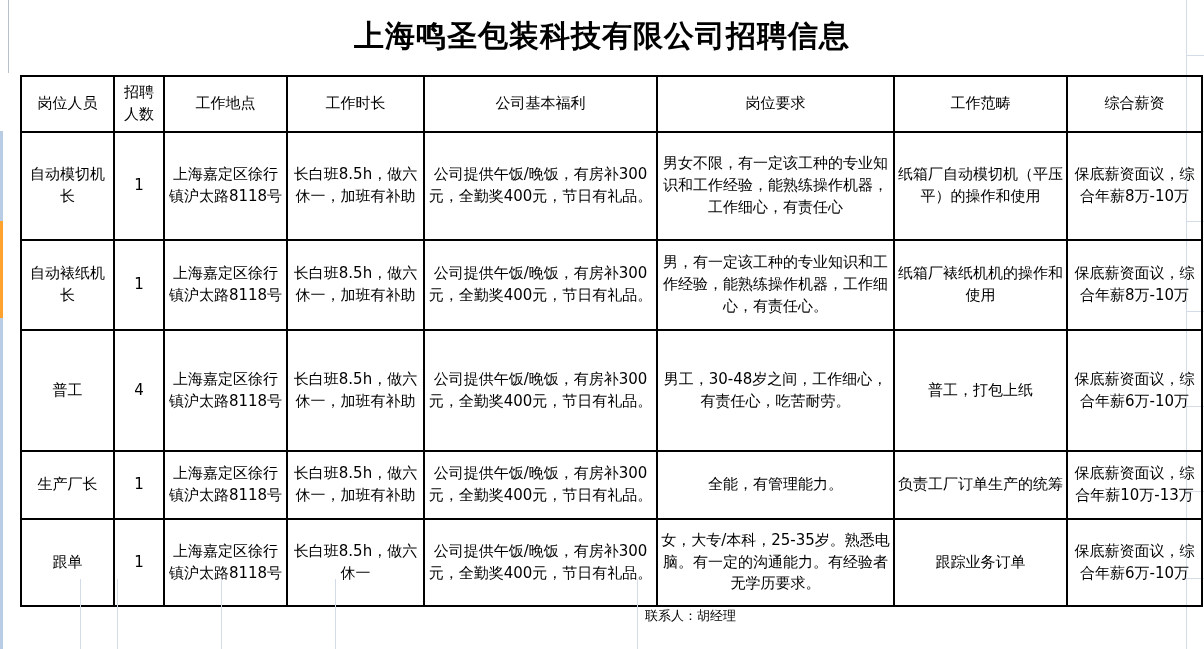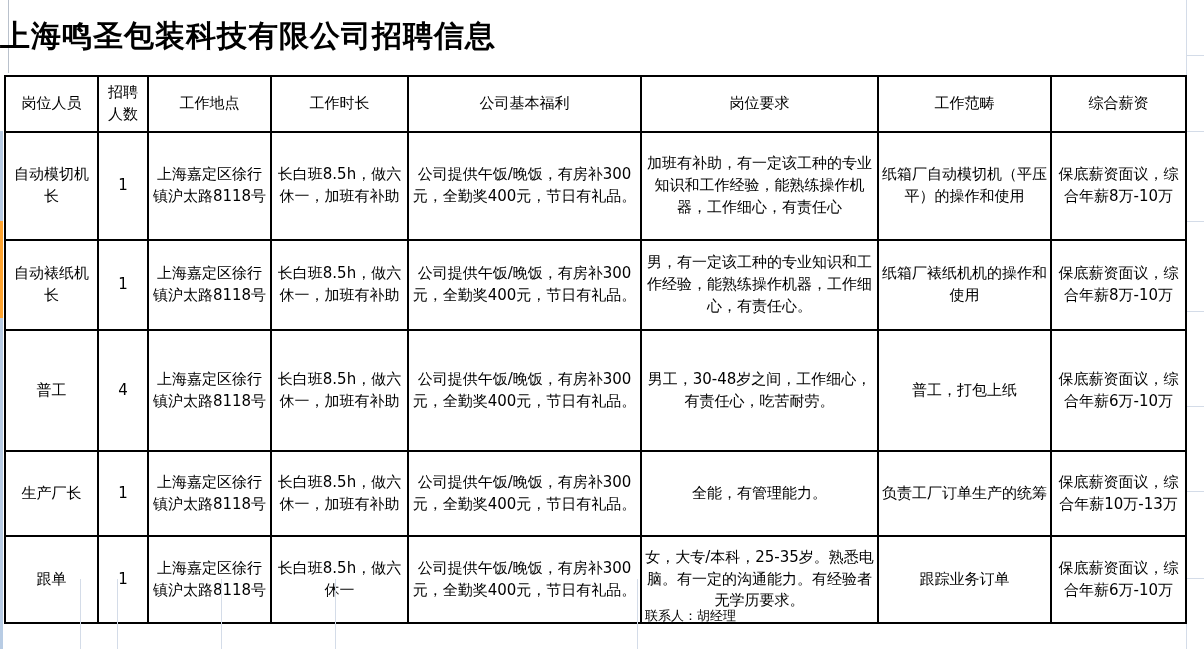--- a/index.html
+++ b/index.html
@@ -2,38 +2,38 @@
 <html><head>
 <meta charset="utf-8">
 <style>
   html,body { margin:0; padding:0; background:#ffffff; }
   .canvas {
     position:relative; width:1204px; height:649px; background:#ffffff;
     font-family:"DejaVu Sans", sans-serif; color:#000; overflow:hidden;
     --grid:#D4DCE8; --blue:#B8CCE4; --orange:#FFA32E; --border:#000000;
   }
   .page-title {
-    position:absolute; left:0; top:16px; width:1204px; 
+    position:absolute; left:0; top:16px; width:1204px; text-align:center;
     font-family:"DejaVu Serif", serif; font-weight:bold; font-size:30px;
     letter-spacing:1px; white-space:nowrap;
   }
   table.recruit {
-    position:absolute; left:4px; top:75px; width:1181px;
+    position:absolute; left:20px; top:75px; width:1181px;
     border-collapse:collapse; table-layout:fixed;
   }
   .recruit th, .recruit td {
     border:2px solid var(--border); text-align:center; vertical-align:middle;
     font-size:15px; line-height:1.45; font-weight:normal; padding:2px 3px;
     word-break:break-all; overflow:hidden;
   }
   .recruit thead tr      { height:56px; }
   .recruit tbody tr:nth-child(1) { height:108px; }
   .recruit tbody tr:nth-child(2) { height:90px;margin-top:40px; }
   .recruit tbody tr:nth-child(3) { height:121px; }
-  .recruit tbody tr:nth-child(4) { height:85px; }
+  .recruit tbody tr:nth-child(4) { height:68px; }
   .recruit tbody tr:nth-child(5) { height:87px; }
   .strip { position:absolute; left:0; width:3px; }
   .strip.s1 { top:131px; height:90px;  background:var(--blue); }
   .strip.s2 { top:221px; height:97px;  background:var(--orange); }
   .strip.s3 { top:318px; height:331px; background:var(--blue); }
   .vgrid { position:absolute; width:1px; background:var(--grid); }
   .vgrid.below { top:579px; height:70px; }
   .vgrid.g1 { left:80px; }  .vgrid.g2 { left:117px; }
   .vgrid.g3 { left:221px; } .vgrid.g4 { left:335px; }
   .vgrid.g5 { left:637px; }
@@ -92,21 +92,21 @@
         <th>综合薪资</th>
       </tr>
     </thead>
     <tbody>
       <tr>
         <td>自动模切机长</td>
         <td>1</td>
         <td>上海嘉定区徐行镇沪太路8118号</td>
         <td>长白班8.5h，做六休一，加班有补助</td>
         <td>公司提供午饭/晚饭，有房补300元，全勤奖400元，节日有礼品。</td>
-        <td>加班有补助，有一定该工种的专业知识和工作经验，能熟练操作机器，工作细心，有责任心</td>
+        <td>男女不限，有一定该工种的专业知识和工作经验，能熟练操作机器，工作细心，有责任心</td>
         <td>纸箱厂自动模切机（平压平）的操作和使用</td>
         <td>保底薪资面议，综合年薪8万-10万</td>
       </tr>
       <tr>
         <td>自动裱纸机长</td>
         <td>1</td>
         <td>上海嘉定区徐行镇沪太路8118号</td>
         <td>长白班8.5h，做六休一，加班有补助</td>
         <td>公司提供午饭/晚饭，有房补300元，全勤奖400元，节日有礼品。</td>
         <td>男，有一定该工种的专业知识和工作经验，能熟练操作机器，工作细心，有责任心。</td>

